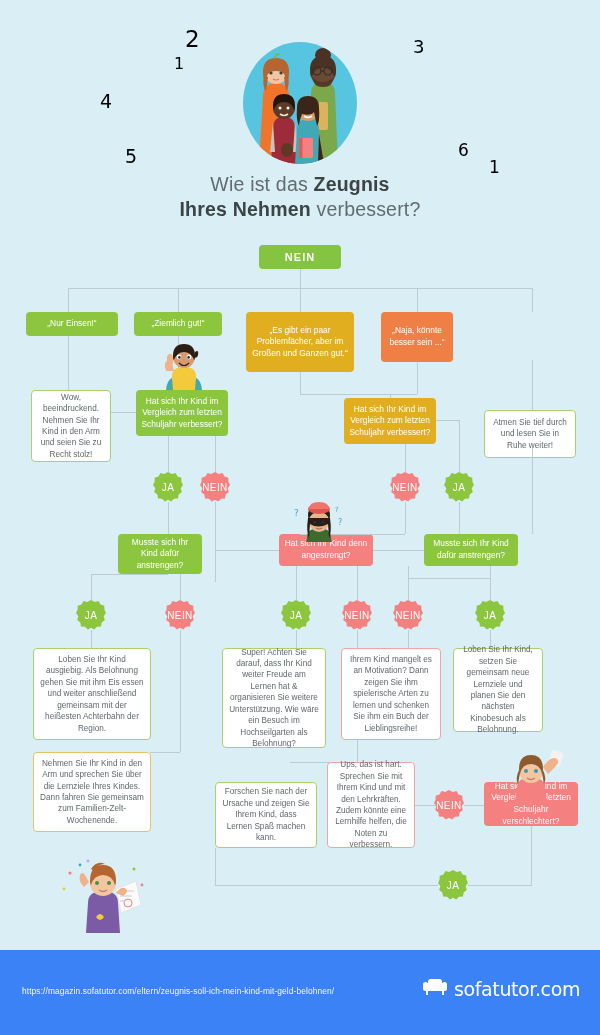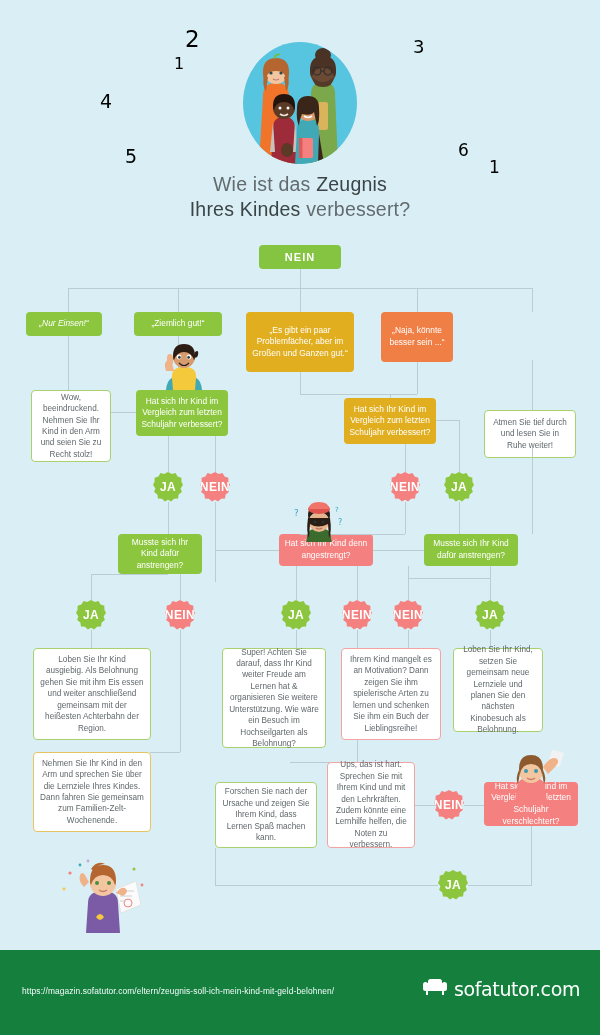--- a/index.html
+++ b/index.html
@@ -39,21 +39,21 @@
   .title {
     position: absolute;
     left: 0; top: 172px;
     width: 600px;
     text-align: center;
     font-size: 19.5px;
     line-height: 25px;
     color: #636b6e;
     letter-spacing: .2px;
   }
-  .title b { color: #3c4446; font-weight: normal; }
+  .title b { color: #3c4446; font-weight: bold; }
 
   
   .start-btn {
     position: absolute;
     left: 259px; top: 245px;
     width: 82px; height: 24px;
     background: #84c441;
     border-radius: 4px;
     color: #fff;
     font-size: 11px;
@@ -104,22 +104,22 @@
   .card.bgreen  { border: 1px solid #a9d26e; }
   .card.byellow { border: 1px solid #e8c461; }
   .card.bred    { border: 1px solid #f4a3a1; }
 
   
   .badge {
     position: absolute;
     width: 30px; height: 30px;
     display: flex; align-items: center; justify-content: center;
     color: #fff;
-    font-size: 12px;
-    font-weight: bold;
+    font-size: 10px;
+    font-weight: normal;
     letter-spacing: .4px;
     clip-path: polygon(
       50% 0%, 62.9% 6.5%, 75% 3.7%, 81.9% 14.6%, 94.5% 19.1%,
       94.8% 32.6%, 100% 43.4%, 92.1% 54.5%, 96.2% 66.5%,
       85.4% 75.0%, 83.5% 88.0%, 70.0% 89.5%, 60.5% 98.5%,
       50% 92.5%, 39.5% 98.5%, 30.0% 89.5%, 16.5% 88.0%,
       14.6% 75.0%, 3.8% 66.5%, 7.9% 54.5%, 0% 43.4%,
       5.2% 32.6%, 5.5% 19.1%, 18.1% 14.6%, 25% 3.7%, 37.1% 6.5%
     );
   }
@@ -127,21 +127,21 @@
   .badge.nein { background: #f4807f; }
 
   
   .char { position: absolute; pointer-events: none; }
 
   
   .footer {
     position: absolute;
     left: 0; bottom: 0;
     width: 600px; height: 85px;
-    background: #15803d;
+    background: #3b82f6;
   }
   .footer-url {
     position: absolute;
     left: 22px; top: 36px;
     color: #f3fbfd;
     font-size: 8.4px;
     letter-spacing: .1px;
   }
   .brand {
     position: absolute;
@@ -209,34 +209,34 @@
       <circle cx="69" cy="68" r="1.5" fill="#2c2c2c"></circle>
       <path d="M61 74 q4 3 8 0" stroke="#fff" stroke-width="1.6" fill="none"></path>
       <rect x="56" y="96" width="14" height="20" rx="1.5" fill="#f4807f"></rect>
       <rect x="56" y="96" width="3.5" height="20" fill="#e05a5a"></rect>
       <path d="M76 92 l5 30 h-6z" fill="#3b2418"></path>
     </svg>
   </div>
 
   <div class="title">
     <span><span>Wie ist das </span><b>Zeugnis</b></span><br>
-    <span><b>Ihres Kindes</b><span> verbessert?</span></span>
+    <span><b>Ihres Nehmen</b><span> verbessert?</span></span>
   </div>
 
   <div class="start-btn">NEIN</div>
 
   <div class="ln lnv" style="left:300px;top:269px;height:19px;"></div>
   <div class="ln lnh" style="left:68px;top:288px;width:464px;"></div>
   <div class="ln lnv" style="left:68px;top:288px;height:24px;"></div>
   <div class="ln lnv" style="left:178px;top:288px;height:24px;"></div>
   <div class="ln lnv" style="left:300px;top:288px;height:24px;"></div>
   <div class="ln lnv" style="left:417px;top:288px;height:24px;"></div>
   <div class="ln lnv" style="left:532px;top:288px;height:24px;"></div>
 
-  <div class="node green" style="left:26px;top:312px;width:76px;height:24px;font-style:italic;">„Nur Einsen!“</div>
+  <div class="node green" style="left:26px;top:312px;width:92px;height:24px;">„Nur Einsen!“</div>
   <div class="node green" style="left:134px;top:312px;width:88px;height:24px;">„Ziemlich gut!“</div>
   <div class="node orange" style="left:381px;top:312px;width:72px;height:50px;">„Naja, könnte besser sein ...“</div>
   <div class="node yellow" style="left:246px;top:312px;width:108px;height:60px;">„Es gibt ein paar Problemfächer, aber im Großen und Ganzen gut.“</div>
 
   <div class="ln lnv" style="left:68px;top:336px;height:54px;"></div>
   <div class="ln lnv" style="left:178px;top:336px;height:54px;"></div>
   <div class="ln lnv" style="left:300px;top:372px;height:22px;"></div>
   <div class="ln lnh" style="left:300px;top:394px;width:90px;"></div>
   <div class="ln lnv" style="left:390px;top:394px;height:4px;"></div>
   <div class="ln lnv" style="left:417px;top:362px;height:32px;"></div>

